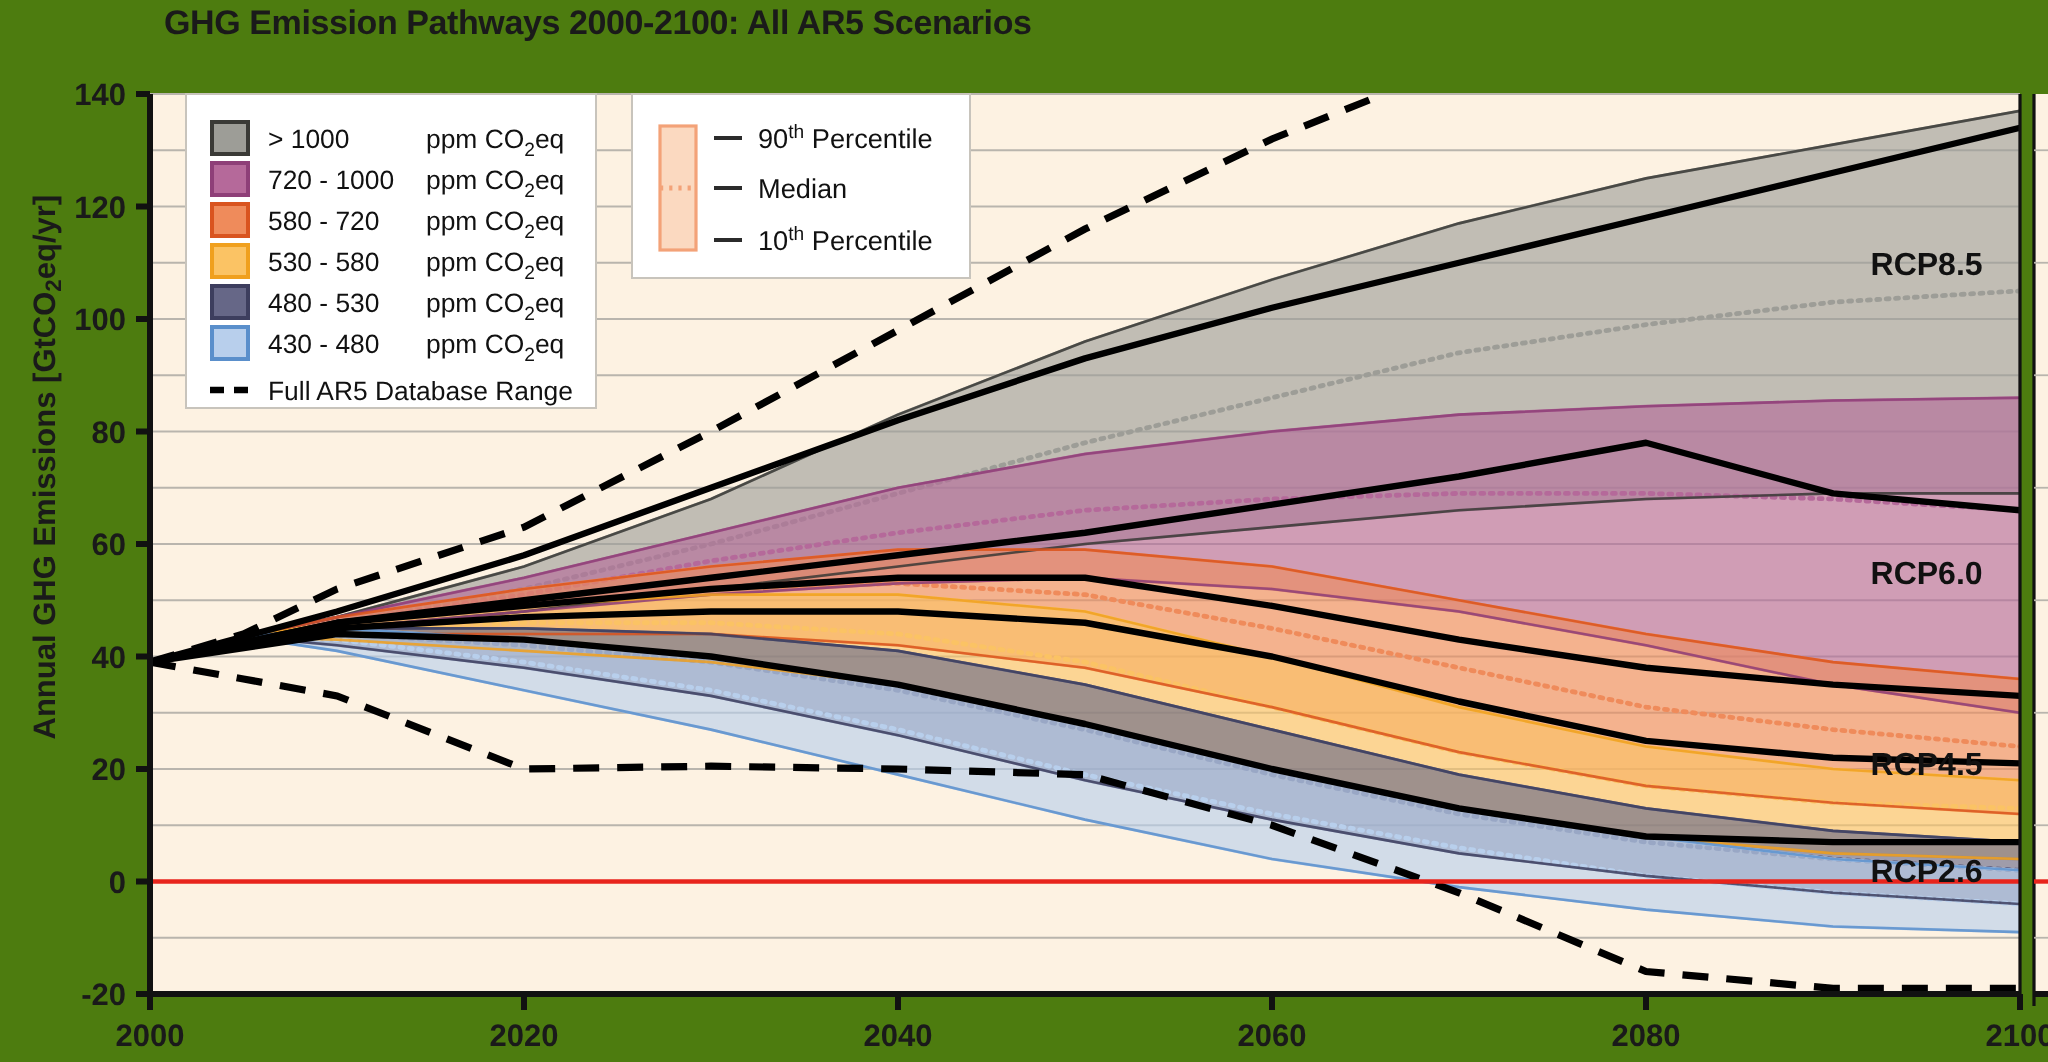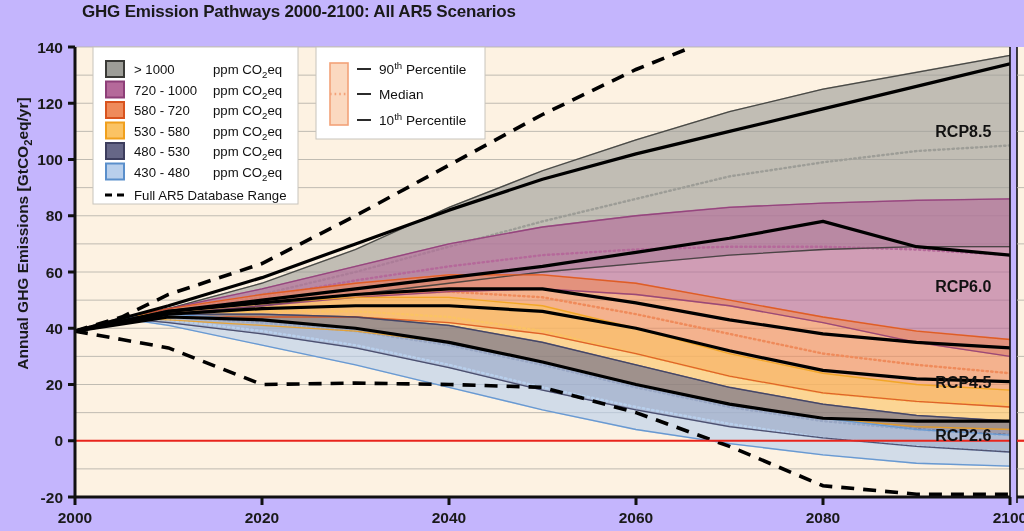--- a/index.html
+++ b/index.html
@@ -1,17 +1,17 @@
 <!DOCTYPE html>
 <html><head>
 <meta charset="utf-8">
 <style>
   html,body{margin:0;padding:0;background:#ffffff;}
   body{width:1024px;height:531px;overflow:hidden;font-family:"Liberation Sans",sans-serif;}
-  #root{position:relative;width:1024px;height:531px;background:#c4b5fd;}
+  #root{position:relative;width:1024px;height:531px;background:#4d7c0f;}
   #title{position:absolute;left:82px;top:2px;font-size:17px;font-weight:bold;color:#1a1a1a;letter-spacing:-0.2px;}
   #ylabel{position:absolute;left:-186px;top:224px;width:420px;text-align:center;
           transform:rotate(-90deg);font-size:15.5px;font-weight:bold;color:#1a1a1a;}
   .sub{font-size:0.72em;vertical-align:-0.28em;}
   #plotwrap{position:absolute;left:0;top:0;width:1024px;height:531px;}
   svg{display:block;}
   .ytick{font-size:15.5px;font-weight:bold;fill:#1a1a1a;text-anchor:end;}
   .xtick{font-size:15.5px;font-weight:bold;fill:#1a1a1a;text-anchor:middle;}
   .rcplab{font-size:16px;font-weight:bold;fill:#111;text-anchor:end;}
   .legtxt{font-size:13.2px;fill:#111;}

